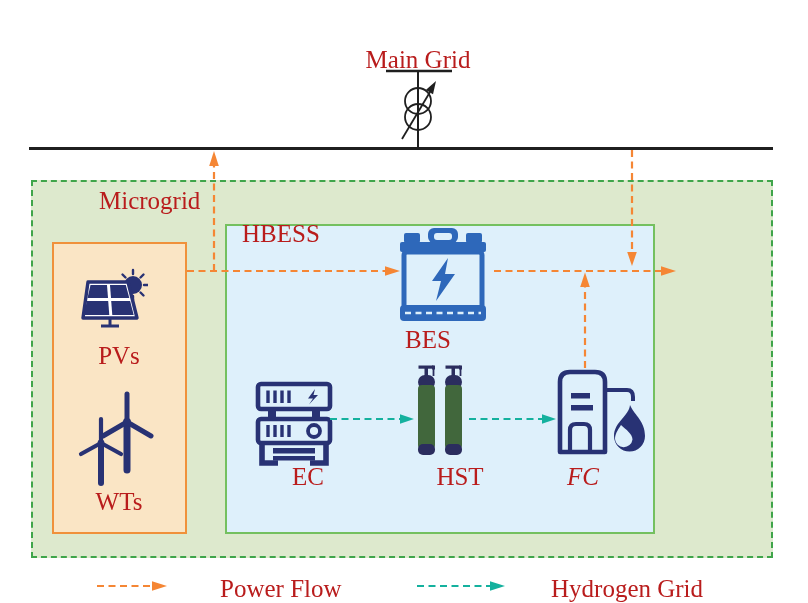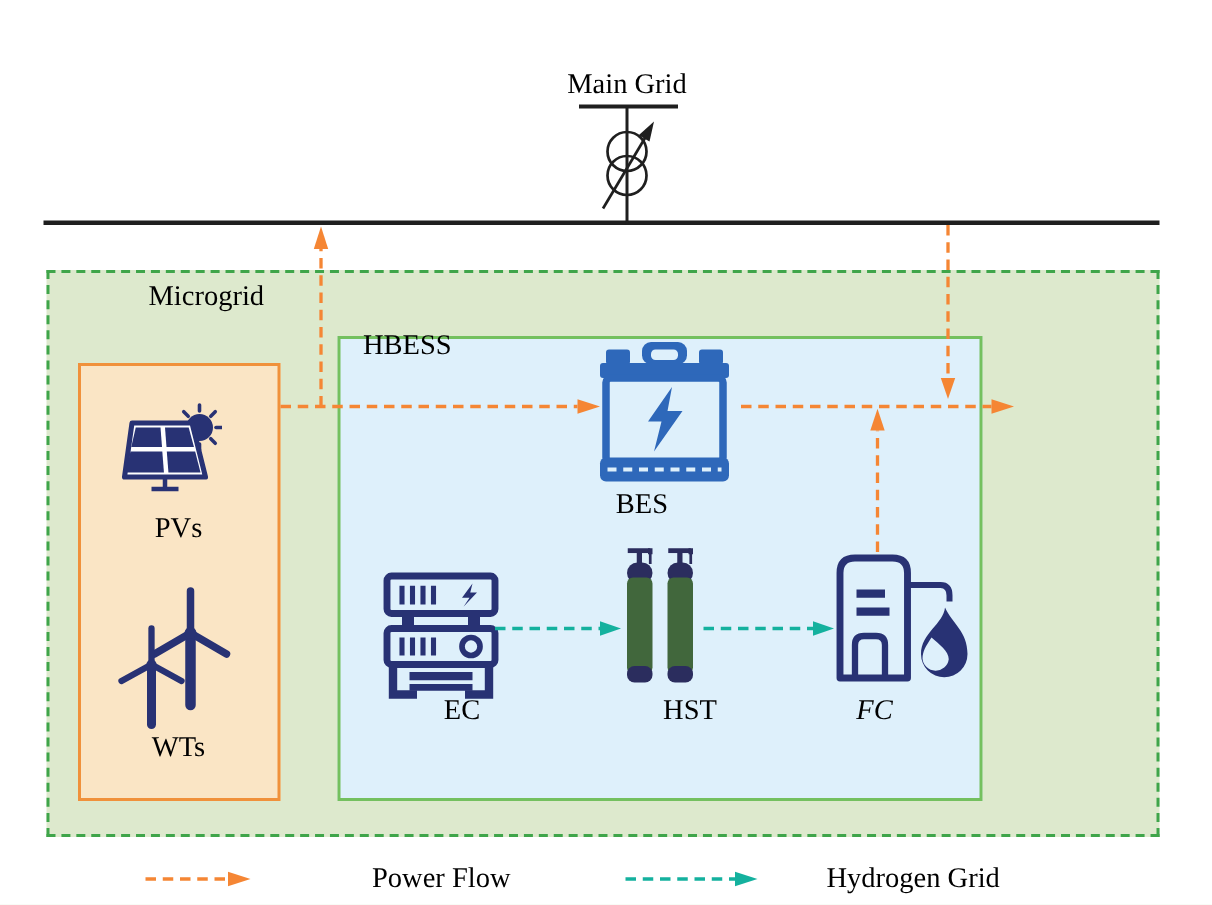--- a/index.html
+++ b/index.html
@@ -1,18 +1,18 @@
 <!DOCTYPE html>
 <html><head>
 <meta charset="utf-8">
 <style>
   html,body{margin:0;padding:0;background:#ffffff;}
   .stage{position:relative;width:808px;height:603px;background:#ffffff;overflow:hidden;
          font-family:"Liberation Serif", serif;color:#1c1c1c;}
-  .label{position:absolute;font-size:19px;color:#000000;white-space:nowrap;}
+  .label{position:absolute;font-size:25px;color:#b91c1c;white-space:nowrap;}
   .label.centered{transform:translateX(-50%);}
   .bus{position:absolute;left:29px;top:147px;width:744px;height:3px;background:#1f1f1f;}
   .microgrid-box{position:absolute;left:31px;top:180px;width:742px;height:378px;
                  background:#dde9cd;border:2px dashed #3fa54a;box-sizing:border-box;z-index:1;}
   .source-box{position:absolute;left:52px;top:242px;width:135px;height:292px;
               background:#fae5c5;border:2px solid #f0913b;box-sizing:border-box;z-index:2;}
   .hbess-box{position:absolute;left:225px;top:224px;width:430px;height:310px;
              background:#def0fb;border:2px solid #74c05f;box-sizing:border-box;z-index:2;}
   .icon{position:absolute;z-index:4;}
   .overlay{position:absolute;left:0;top:0;z-index:5;pointer-events:none;}
@@ -180,16 +180,16 @@
       <polygon points="542,414.2 556,419 542,423.8"></polygon>
     </g>
     <g>
       <line x1="97" y1="586" x2="152" y2="586" stroke="#f58634" stroke-width="2.2" stroke-dasharray="7 4.5"></line>
       <polygon points="152,581.2 167,586 152,590.8" fill="#f58634"></polygon>
       <line x1="417" y1="586" x2="490" y2="586" stroke="#14b19e" stroke-width="2.2" stroke-dasharray="7 4.5"></line>
       <polygon points="490,581.2 505,586 490,590.8" fill="#14b19e"></polygon>
     </g>
   </svg>
 
-  <div class="label txt" style="left:248px;top:575px;">Power Flow</div>
+  <div class="label txt" style="left:220px;top:575px;">Power Flow</div>
   <div class="label txt" style="left:551px;top:575px;">Hydrogen Grid</div>
 
 </div>
 
 </body></html>

